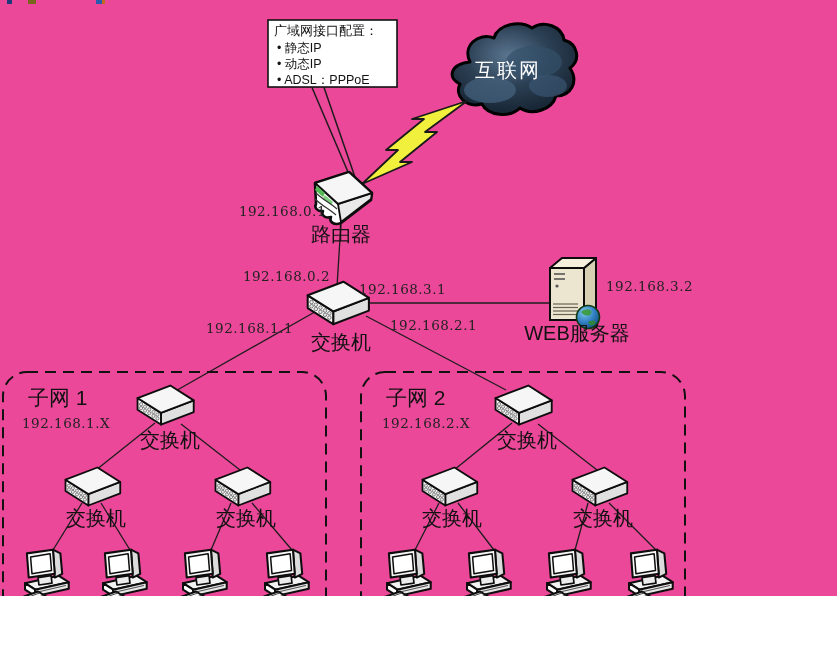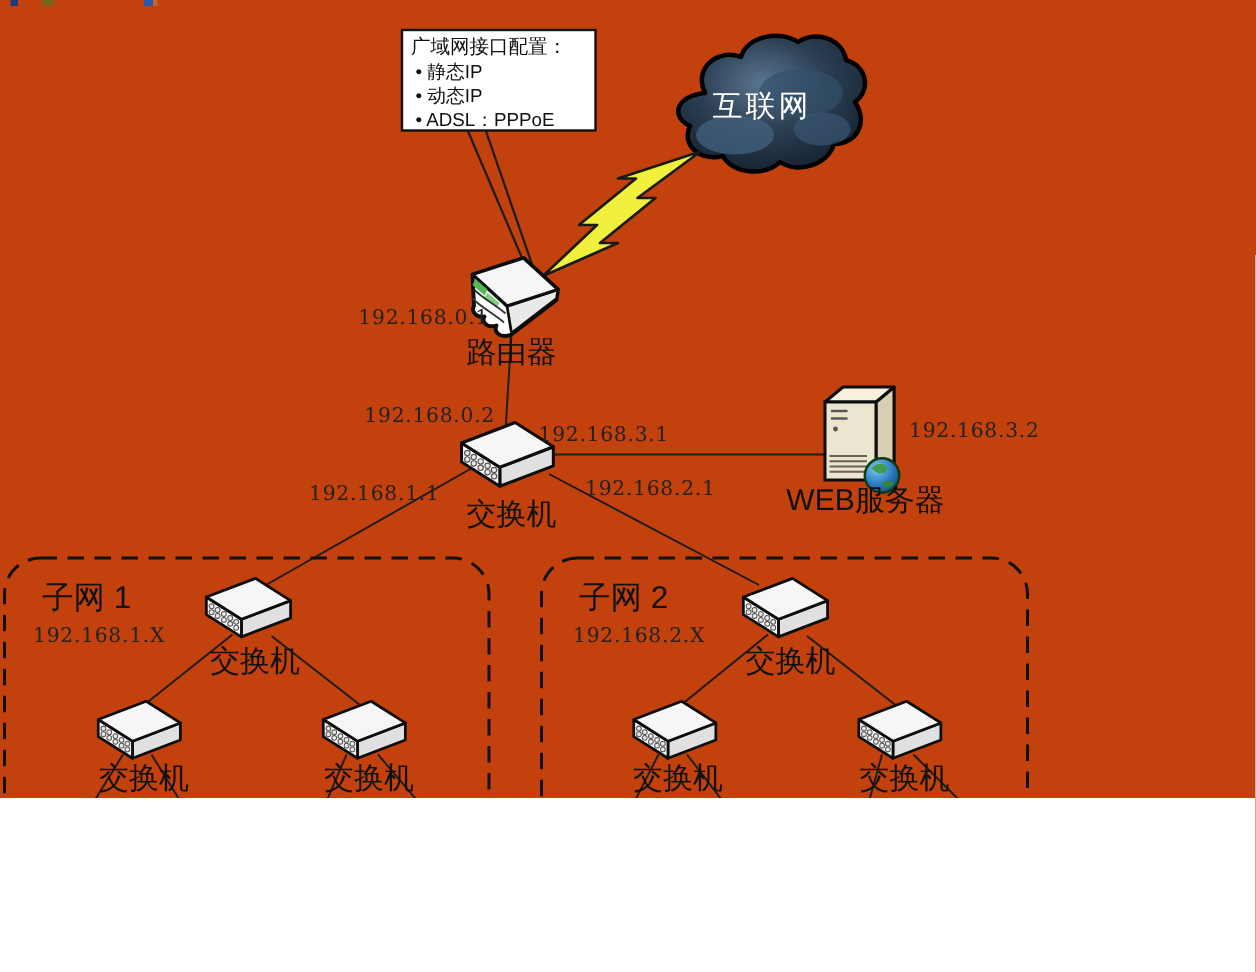--- a/index.html
+++ b/index.html
@@ -1,16 +1,16 @@
 <!DOCTYPE html>
 <html><head>
 <meta charset="utf-8">
 <style>
   html,body{margin:0;padding:0;background:#fff;}
-  .stage{position:relative;width:837px;height:532px;background:#c2410c;overflow:hidden;}
+  .stage{position:relative;width:837px;height:596px;background:#ec4899;overflow:hidden;}
   svg{display:block;}
   text{font-family:"Liberation Sans","DejaVu Sans",sans-serif;fill:#111;}
   .ip{font-family:"DejaVu Serif","Liberation Serif",serif;font-size:13.5px;fill:#222;letter-spacing:.5px;}
   .cjk{font-size:20px;fill:#111;}
   .note-title{font-size:13px;fill:#111;}
   .note-item{font-size:12.5px;fill:#111;}
   .subnet-title{font-size:21px;fill:#111;}
   .cloud-label{font-size:20px;fill:#ffffff;letter-spacing:2px;}
   .link{stroke:#1c1c1c;stroke-width:1.3;fill:none;}
   .tail{stroke:#1c1c1c;stroke-width:1.5;fill:none;}

